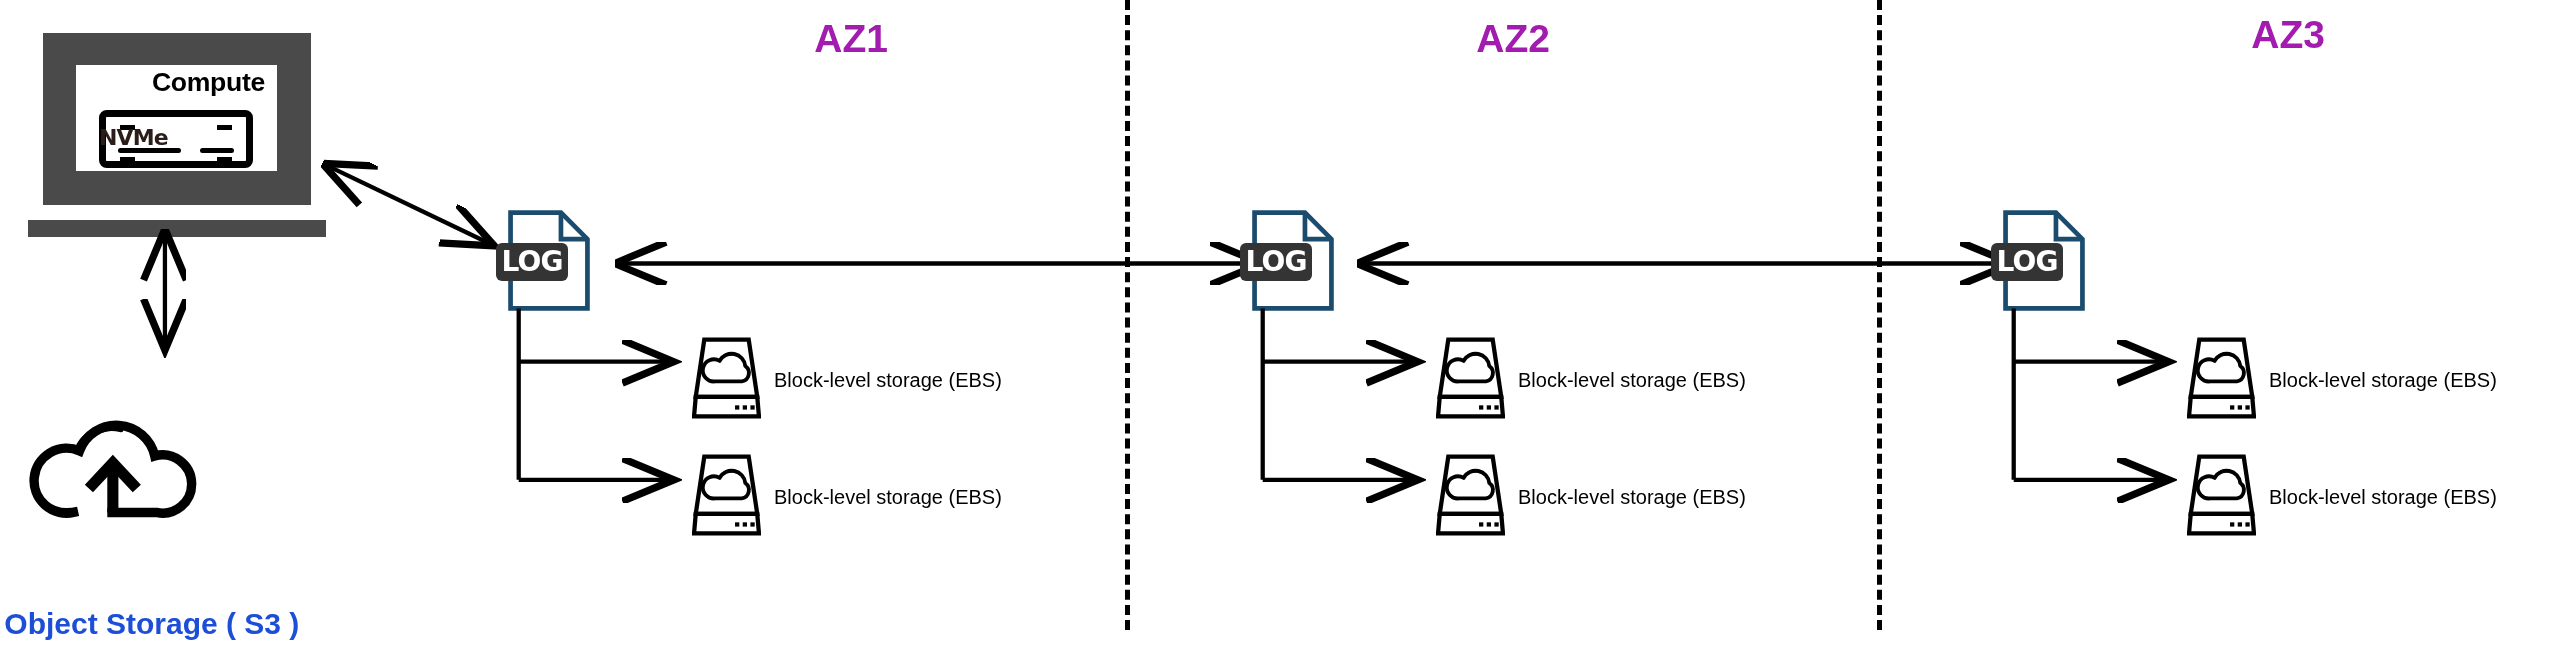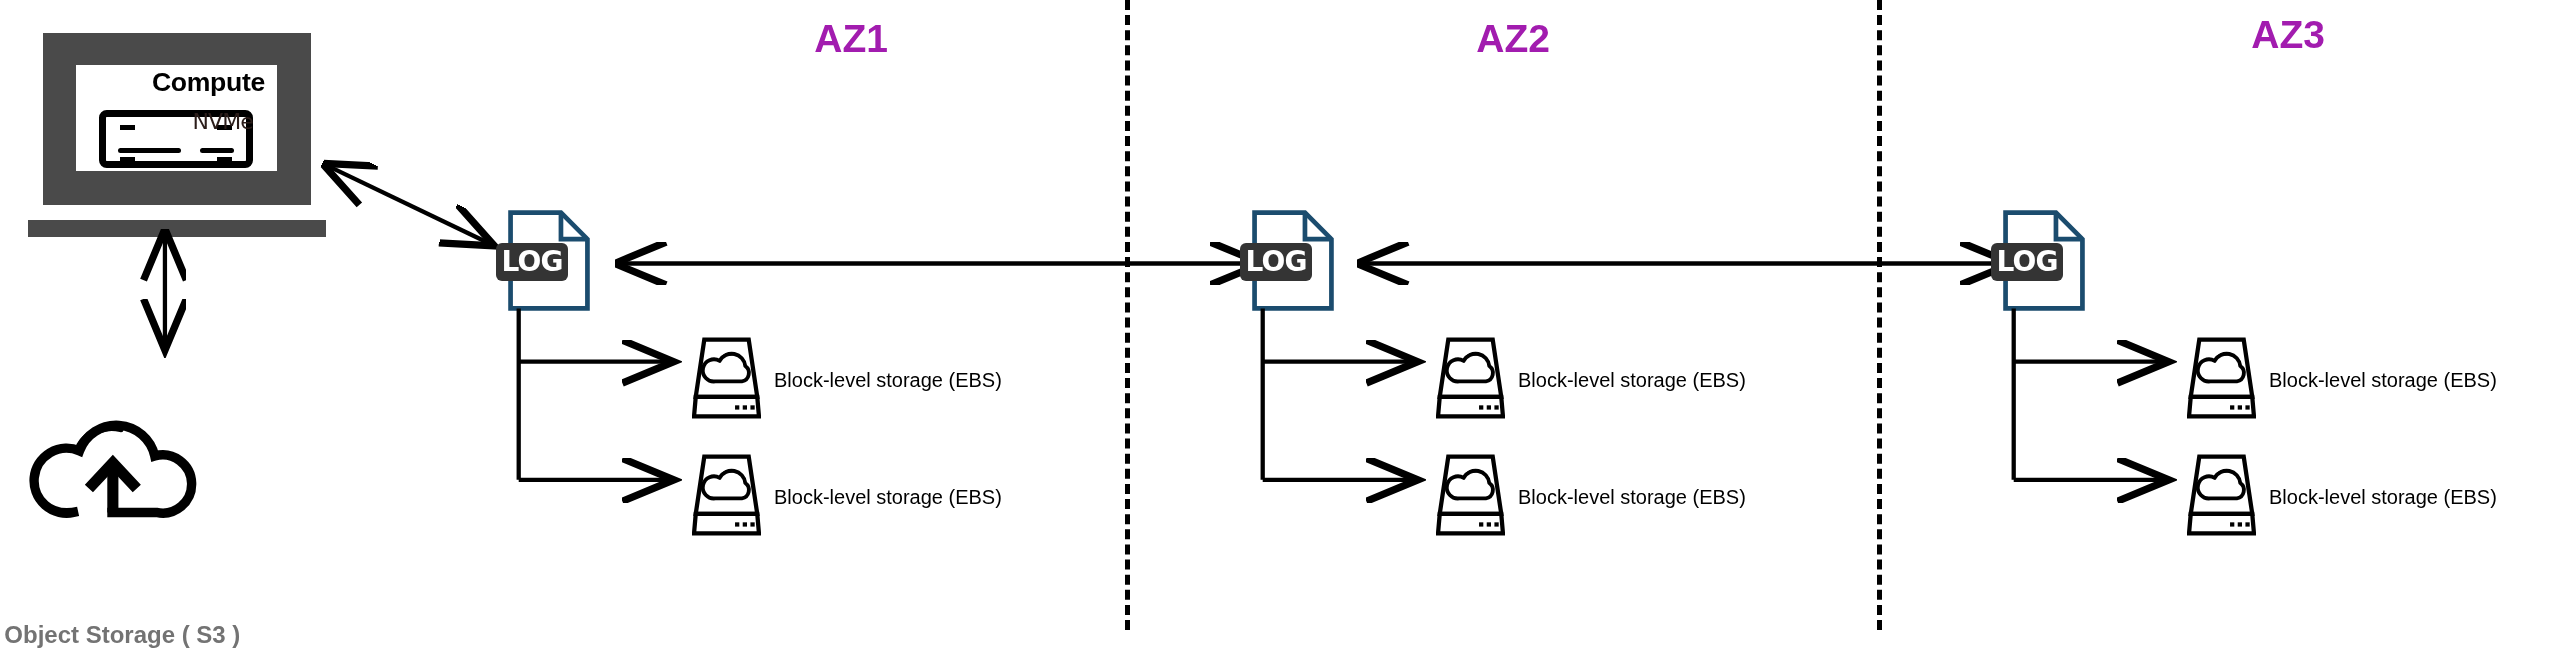--- a/index.html
+++ b/index.html
@@ -9,27 +9,27 @@
 
   
   #laptop-frame{left:43px;top:33px;width:268px;height:172px;background:#4a4a4a;box-sizing:border-box;}
   #laptop-screen{left:76px;top:65px;width:201px;height:106px;background:#ffffff;}
   #laptop-base{left:28px;top:220px;width:298px;height:17px;background:#4a4a4a;}
   #compute-label{left:76px;top:67px;width:201px;text-align:center;font-size:26.6px;font-weight:bold;color:#000;letter-spacing:-0.3px;margin-left:32px;}
 
   
   #nvme{left:99px;top:110px;width:154px;height:58px;}
   #nvme .chipframe{position:absolute;left:0;top:0;width:154px;height:58px;border:7.7px solid #000;border-radius:7.7px;box-sizing:border-box;background:#fff;}
-  #nvme .nvme-text{position:absolute;left:0;top:1px;width:154px;text-align:right;font-size:22px;font-weight:normal;color:#2b1d1a;font-family:"DejaVu Sans",sans-serif;letter-spacing:-0.9px;line-height:22px;}
+  #nvme .nvme-text{position:absolute;left:0;top:17px;width:154px;text-align:left;font-size:22px;font-weight:bold;color:#2b1d1a;font-family:"DejaVu Sans",sans-serif;letter-spacing:-0.9px;line-height:22px;}
   #nvme .tick{position:absolute;height:4.3px;background:#000;}
   #nvme .bar{position:absolute;height:5.1px;background:#000;border-radius:2.6px;}
   .dashed-div{width:0;border-left:5.1px dashed #000;}
 
   
-  #s3-label{left:4.3px;top:621px;font-size:24px;font-weight:bold;color:#737373;white-space:nowrap;}
+  #s3-label{left:4.3px;top:607px;font-size:30px;font-weight:bold;color:#1d4ed8;white-space:nowrap;}
 
   
   .az-header{font-size:39px;font-weight:bold;color:#a21caf;text-align:right;}
 
   
   .logdoc{width:82px;height:121px;}
   .logdoc .page{position:absolute;left:0;top:0;width:82px;height:101px;}
   .logdoc .badge{position:absolute;left:-12px;top:33px;width:72px;height:38px;background:#343434;border-radius:6px;}
   .logdoc .badge span{display:block;width:100%;text-align:center;line-height:38px;font-size:28px;font-weight:bold;color:#fff;font-family:"DejaVu Sans",sans-serif;letter-spacing:-0.9px;}
 

